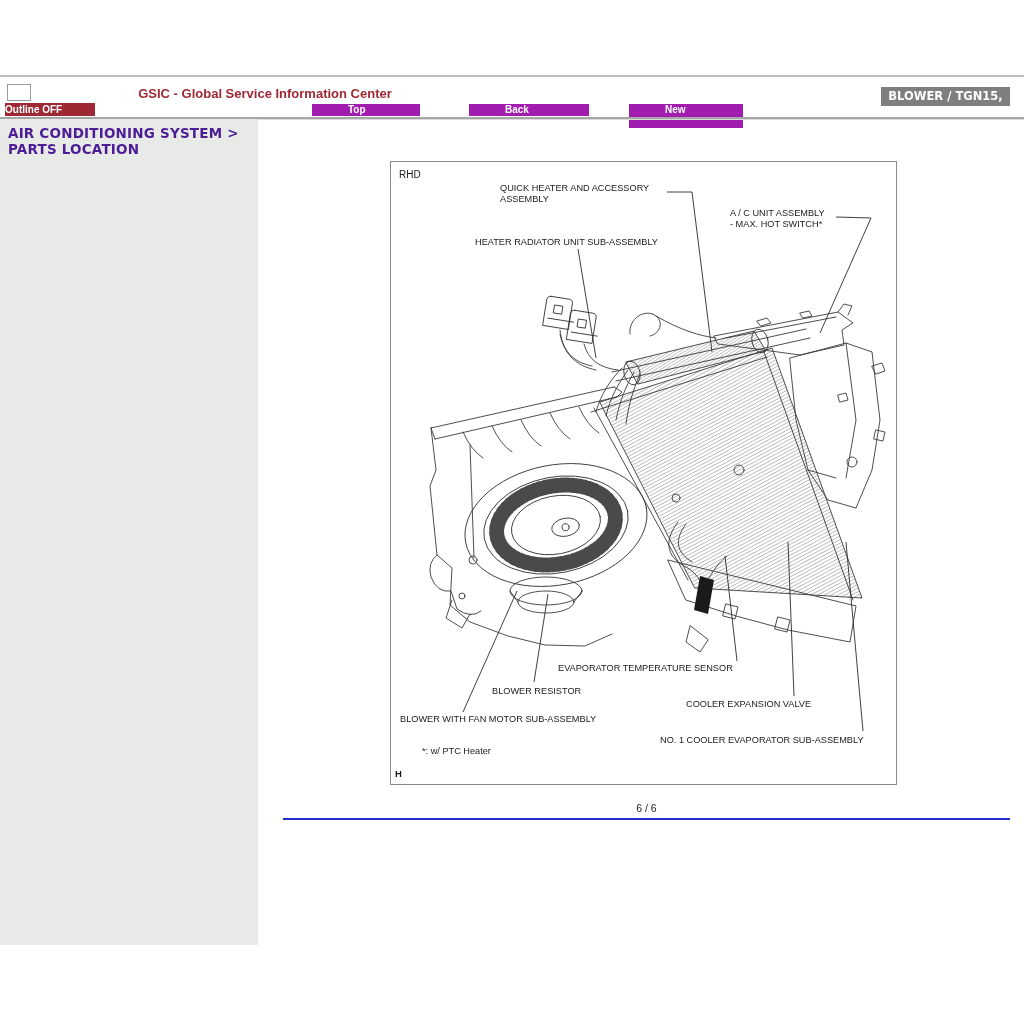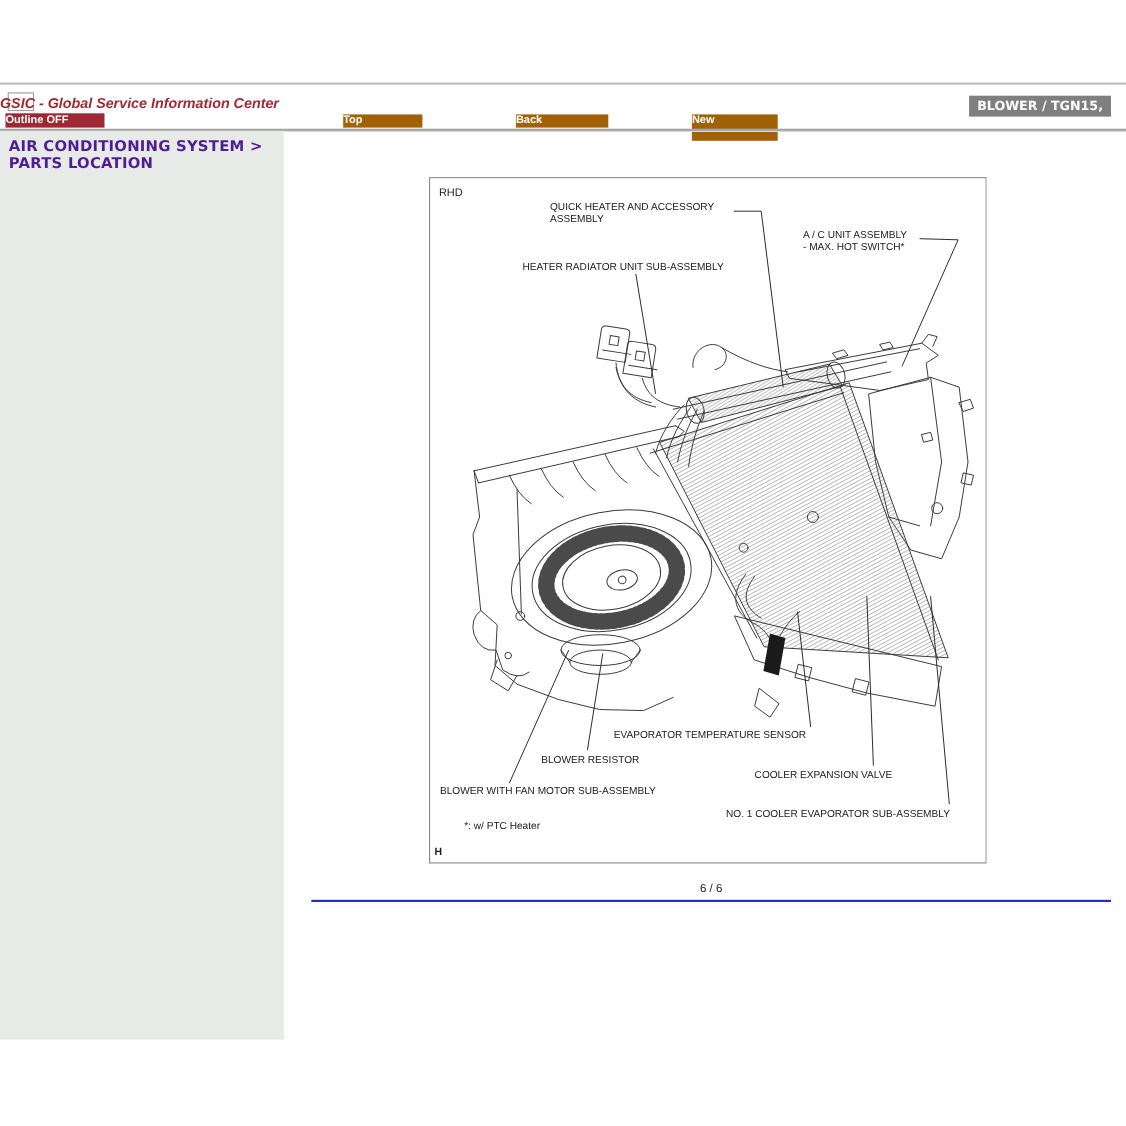--- a/index.html
+++ b/index.html
@@ -1,26 +1,26 @@
 <!DOCTYPE html>
 <html><head>
 <meta charset="utf-8">
 <style>
   html,body{margin:0;padding:0;background:#fff;}
   #screen{position:relative;width:1024px;height:1024px;background:#fff;overflow:hidden;
           font-family:"Liberation Sans",sans-serif;}
   .hr1{position:absolute;left:0;top:75px;width:1024px;height:2px;background:#bcbcbc;}
   .hr2{position:absolute;left:0;top:117px;width:1024px;height:2px;background:#a6a6a6;border-bottom:1px solid #d9d9d9;}
   .topbox{position:absolute;left:7px;top:84px;width:22px;height:15px;background:#fff;border:1px solid #9b9b9b;}
-  .gsic-title{position:absolute;left:0;top:86px;width:530px;
-              color:#9e2833;font-weight:bold;font-size:13px;font-family:"Liberation Sans",sans-serif;font-style:italic;}
+  .gsic-title{position:absolute;left:0;top:86px;width:530px;text-align:center;
+              color:#9e2833;font-weight:bold;font-size:13px;font-family:"Liberation Sans",sans-serif;}
   .btn{position:absolute;color:#fff;font-weight:bold;font-size:10px;line-height:13px;
        cursor:pointer;font-family:"Liberation Sans",sans-serif;}
   .btn-maroon{background:#9e2833;}
-  .btn-teal{background:#a16207;}
+  .btn-teal{background:#a21caf;padding-left:36px;}
   .badge{position:absolute;left:881px;top:87px;width:129px;height:19px;background:#7f7f7f;
          color:#fff;font-weight:bold;font-size:11.5px;line-height:19px;text-align:center;
          font-family:"DejaVu Sans","Liberation Sans",sans-serif;}
   .sidebar{position:absolute;left:0;top:119px;width:258px;height:826px;background:#e7eae6;}
   .sidebar-heading{position:absolute;left:8px;top:6px;color:#4c1d95;font-weight:bold;
                    font-size:13.5px;line-height:16px;letter-spacing:.2px;
                    font-family:"DejaVu Sans","Liberation Sans",sans-serif;}
   .pager{position:absolute;left:283px;top:802px;width:727px;text-align:center;
          font-size:10.5px;color:#222;}
   .pager-line{position:absolute;left:283px;top:818px;width:727px;height:2px;background:#2030c8;}

